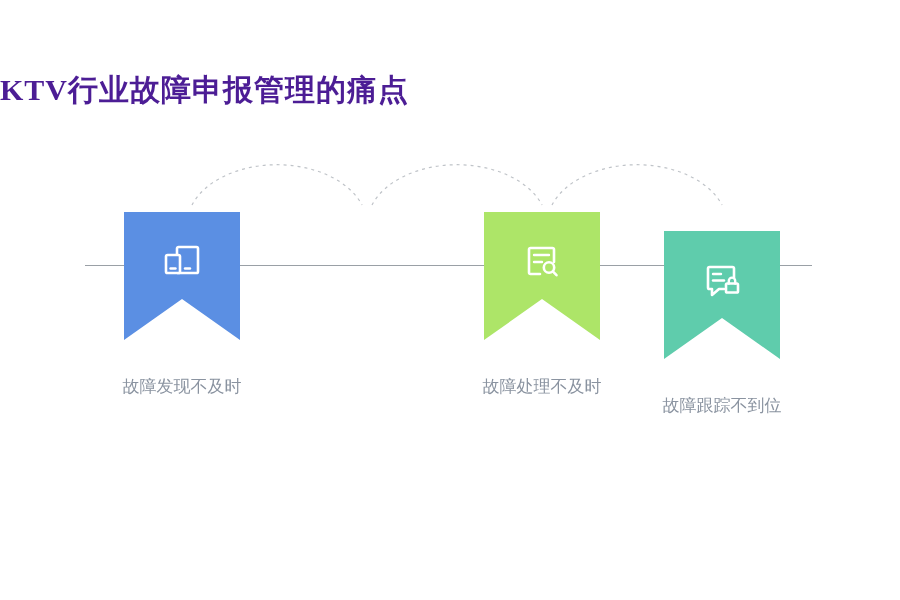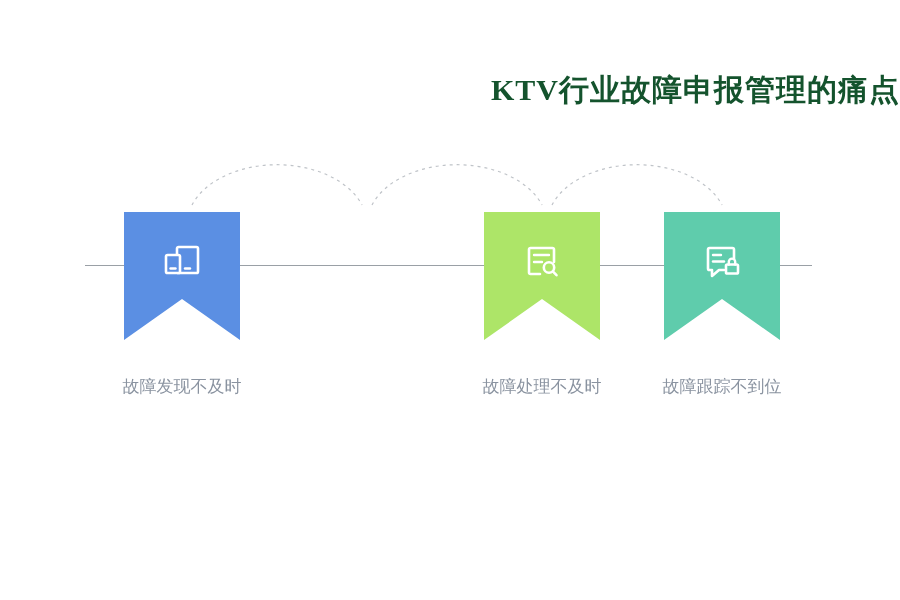--- a/index.html
+++ b/index.html
@@ -22,24 +22,24 @@
     width: 900px;
     height: 600px;
   }
 
   
   #page-title {
     position: absolute;
     left: 0;
     top: 70px;
     width: 900px;
-    text-align: right;
+    text-align: left;
     font-size: 30px;
     font-weight: bold;
-    color: #14532d;
+    color: #4c1d95;
     letter-spacing: 1px;
     line-height: 40px;
     white-space: nowrap;
   }
 
   
   #connectors {
     position: absolute;
     left: 0;
     top: 0;
@@ -60,21 +60,21 @@
 
   .step {
     position: absolute;
     top: 212px;
     width: 116px;
   }
 
   .step-0 { left: 124px; }
   .step-1 { left: 304px; }
   .step-2 { left: 484px; }
-  .step-3 { left: 664px; }
+  .step-3 { left: 664px; margin-top: 19px; }
 
   .ribbon {
     position: relative;
     width: 116px;
     height: 128px;
     -webkit-clip-path: polygon(0 0, 100% 0, 100% 100%, 50% 68%, 0 100%);
     clip-path: polygon(0 0, 100% 0, 100% 100%, 50% 68%, 0 100%);
     filter: drop-shadow(1px 2px 2px rgba(90,90,90,0.32));
   }
 

